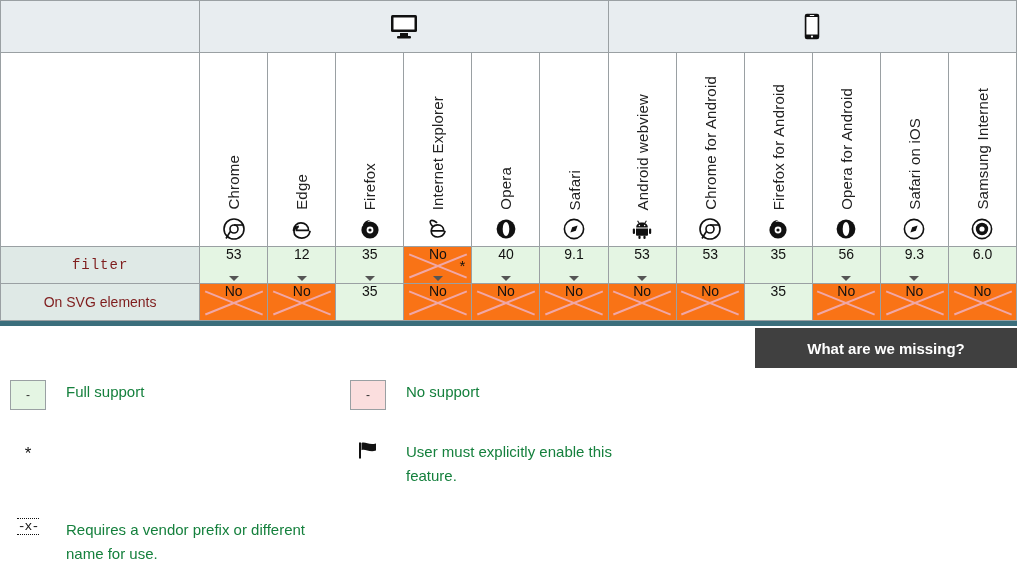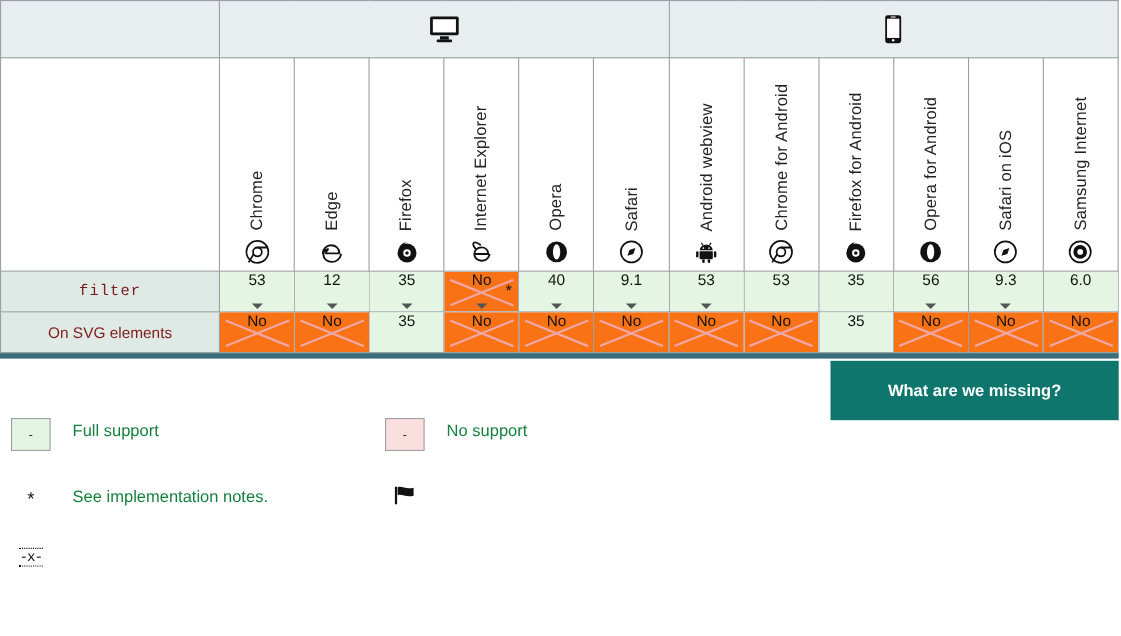--- a/index.html
+++ b/index.html
@@ -115,22 +115,22 @@
     background: #3b6e7c;
     margin: 0;
   }
 
   
   .missing-bar {
     position: absolute;
     right: 2px;
     top: 328px;
     width: 262px;
-    height: 54px;
-    background: #0f766e;
+    height: 40px;
+    background: #404040;
     color: #ffffff;
     font-size: 15px;
     font-weight: bold;
     display: flex;
     align-items: center;
     justify-content: center;
     cursor: pointer;
   }
 
   
@@ -560,36 +560,37 @@
         </div>
         <div class="legend-text">No support</div>
       </div>
     </div>
 
     <div class="legend-row">
       <div class="legend-item col1">
         <div class="legend-key">
           <span class="sym">*</span>
         </div>
-        <div class="legend-text">See implementation notes.</div>
       </div>
       <div class="legend-item">
         <div class="legend-key">
           <span class="flag-icon">
             <svg width="22" height="20" viewBox="0 0 22 20" aria-hidden="true">
               <path d="M3 2.5 L3 18.5" stroke="#111" stroke-width="2"></path>
               <path d="M4.5 3 C8 1.2 12 5.4 19 3.4 L19 10.6 C12 12.6 8 8.4 4.5 10.2 Z" fill="#111"></path>
             </svg>
           </span>
         </div>
+        <div class="legend-text">User must explicitly enable this feature.</div>
       </div>
     </div>
 
     <div class="legend-row">
       <div class="legend-item col1">
         <div class="legend-key">
           <span class="prefix-sym">-x-</span>
         </div>
+        <div class="legend-text">Requires a vendor prefix or different name for use.</div>
       </div>
     </div>
   </div>
 
 </div>
 
 </body></html>

